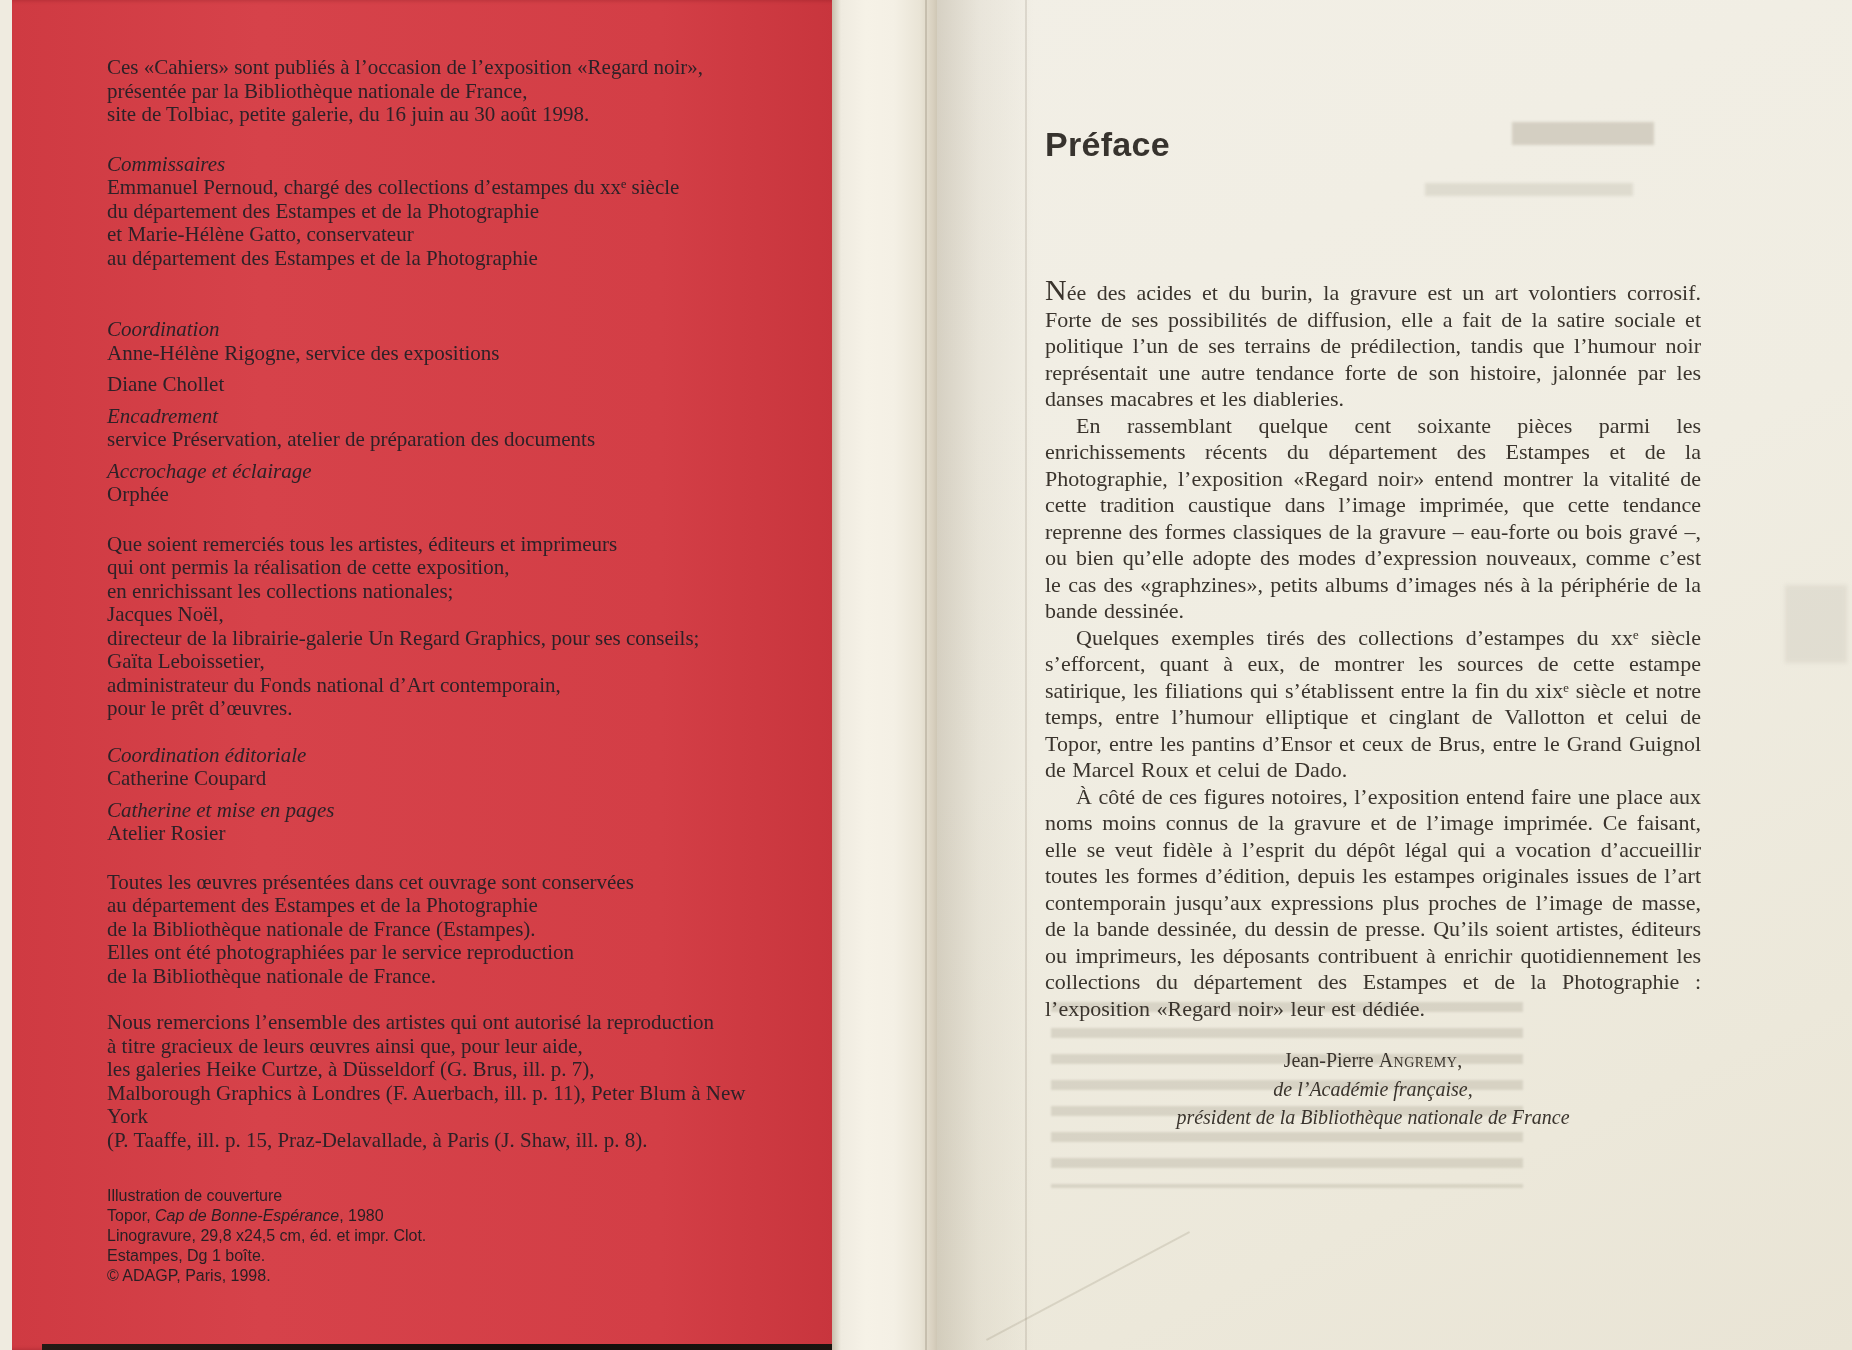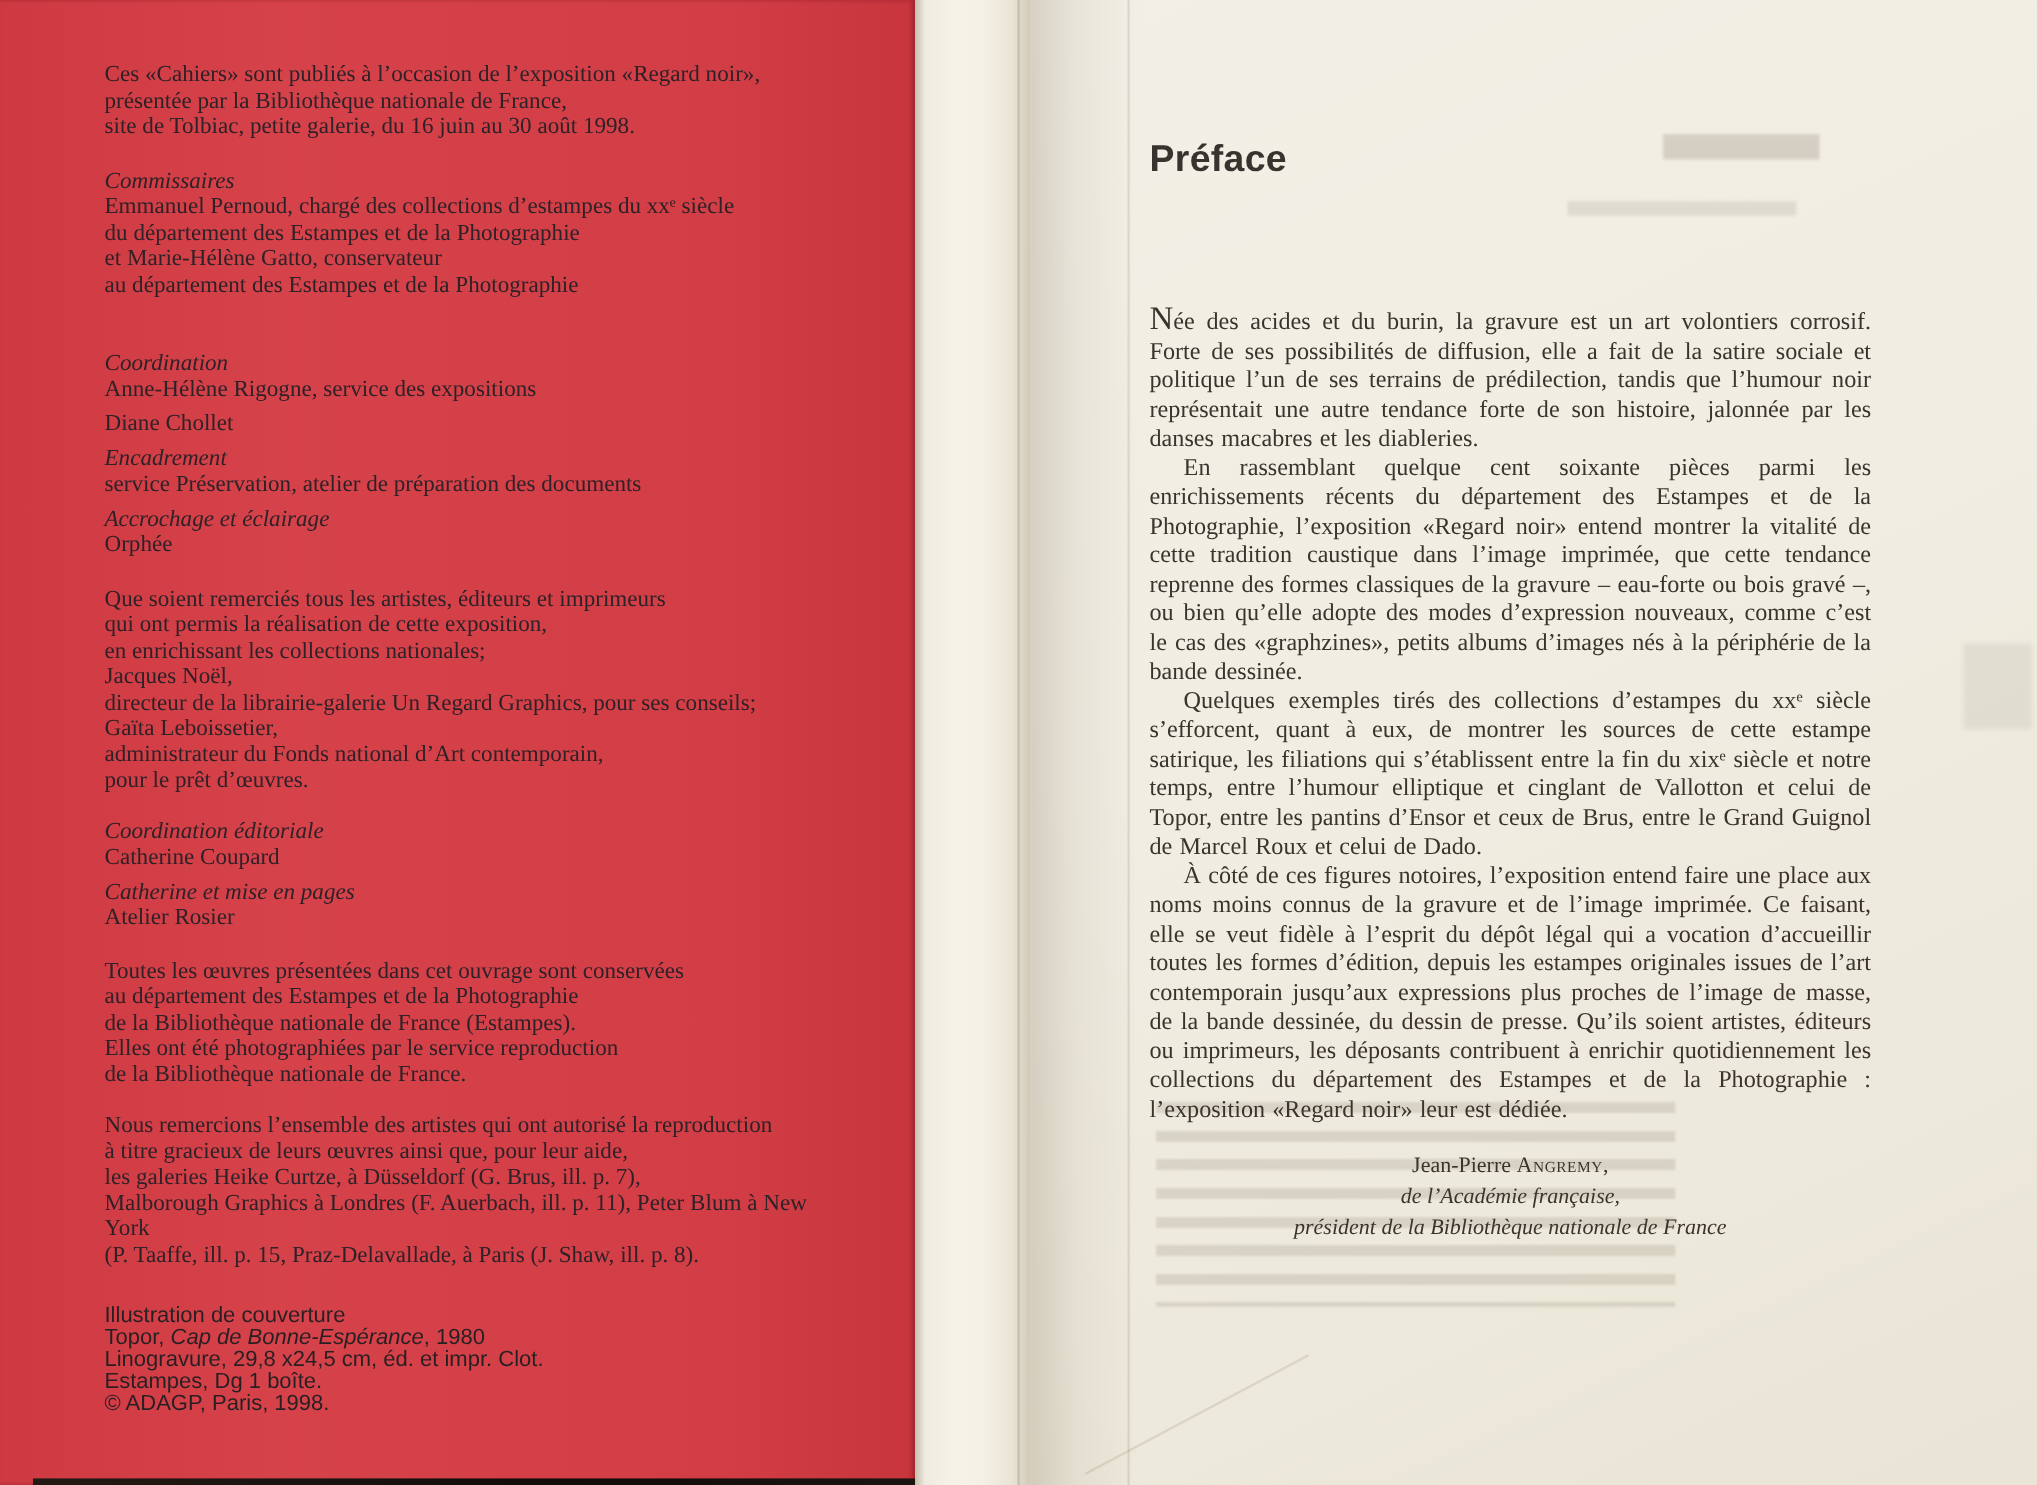--- a/index.html
+++ b/index.html
@@ -6,34 +6,34 @@
   body{
     width:1852px;height:1350px;position:relative;overflow:hidden;
     background:#efebe0;
     font-family:"Liberation Serif","DejaVu Serif",serif;
     -webkit-font-smoothing:antialiased;
   }
   .spread{position:absolute;inset:0;}
 
   
   .page-left{
-    position:absolute;left:0;top:0;width:832px;height:1350px;
+    position:absolute;left:12px;top:0;width:832px;height:1350px;
     background:linear-gradient(90deg,#cf3a42 0%,#d6424a 30%,#d33e46 78%,#c8353d 99%);
     box-shadow:inset -3px 0 4px rgba(90,10,15,.35);
   }
   .left-content{
     position:absolute;left:95px;top:56px;width:668px;
     font-size:21px;line-height:23.5px;color:#2e2127;
   }
   .left-content .label{font-style:italic;}
   .block{margin:0;}
   .colophon{
     margin-top:34px;
     font-family:"Liberation Sans","DejaVu Sans",sans-serif;
-    font-size:20px;line-height:20px;color:#281f23;
+    font-size:16px;line-height:20px;color:#281f23;
   }
   .it{font-style:italic;}
   .bottom-edge{
     position:absolute;left:30px;right:0;bottom:0;height:6px;
     background:linear-gradient(90deg,#241a15,#120d0a 60%,#1c1410);
   }
 
   
   .gutter{
     position:absolute;left:832px;top:0;width:105px;height:1350px;

